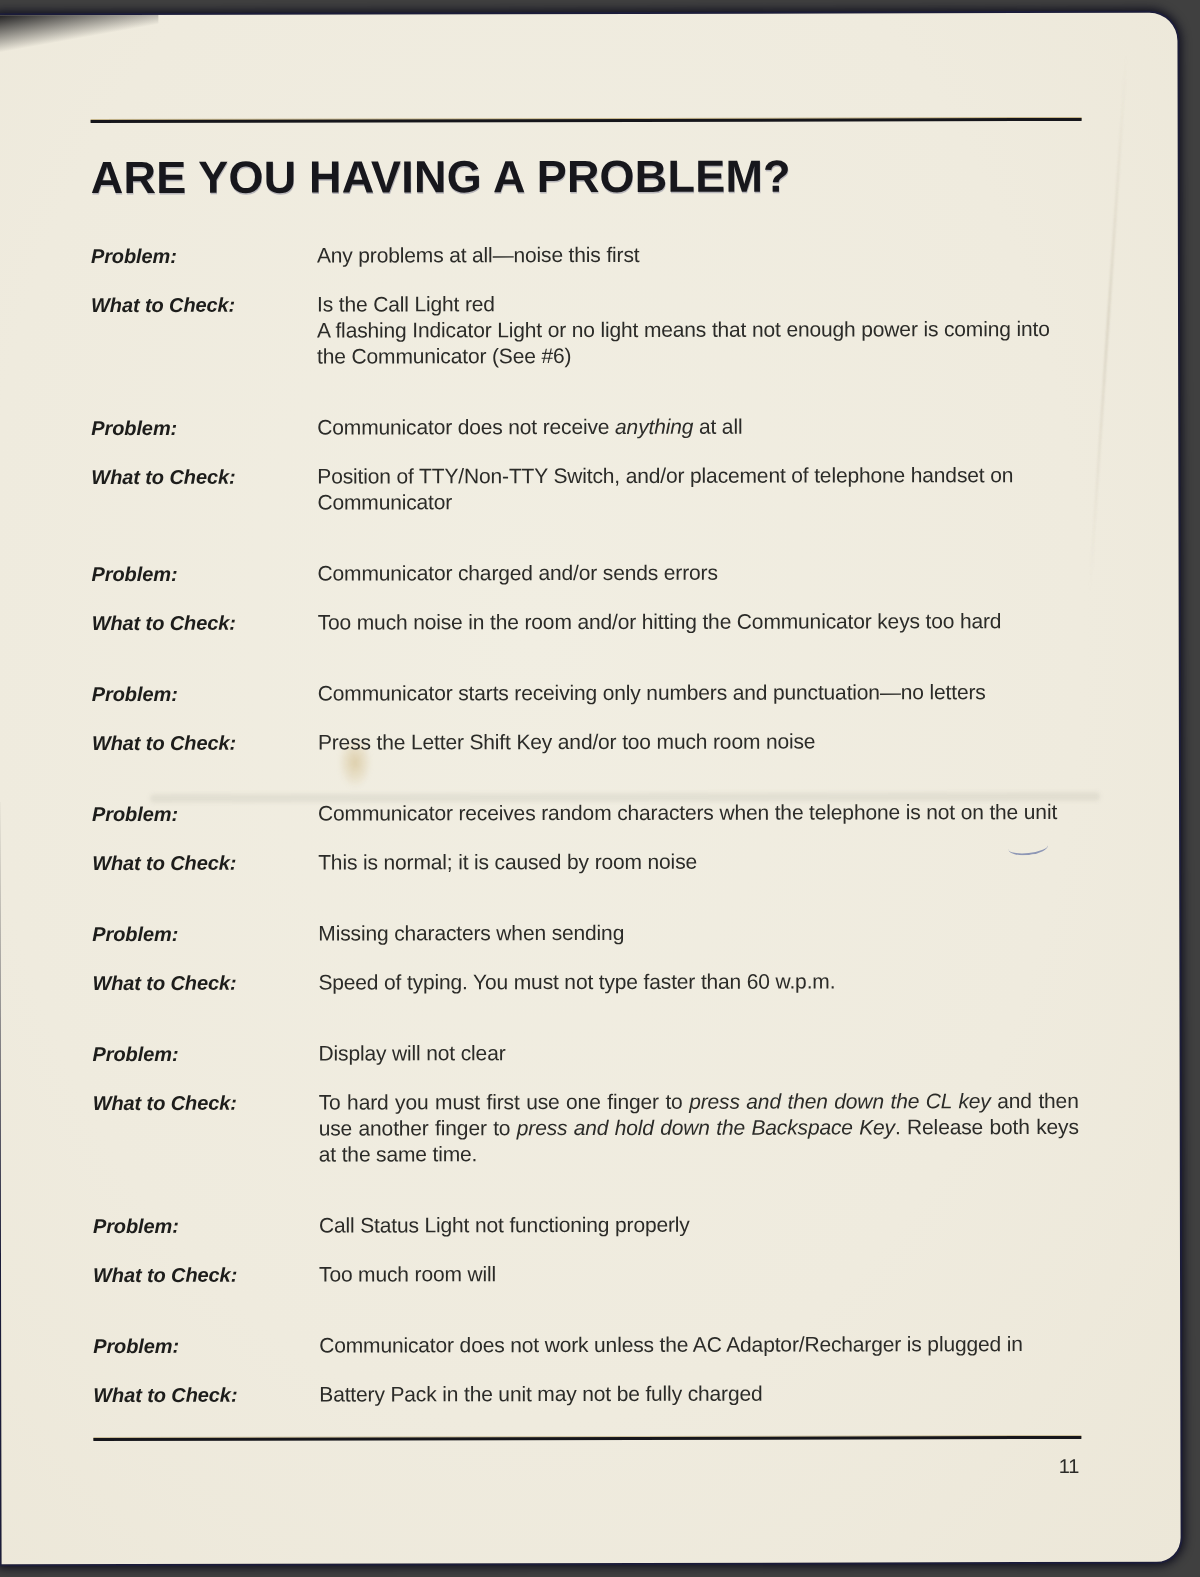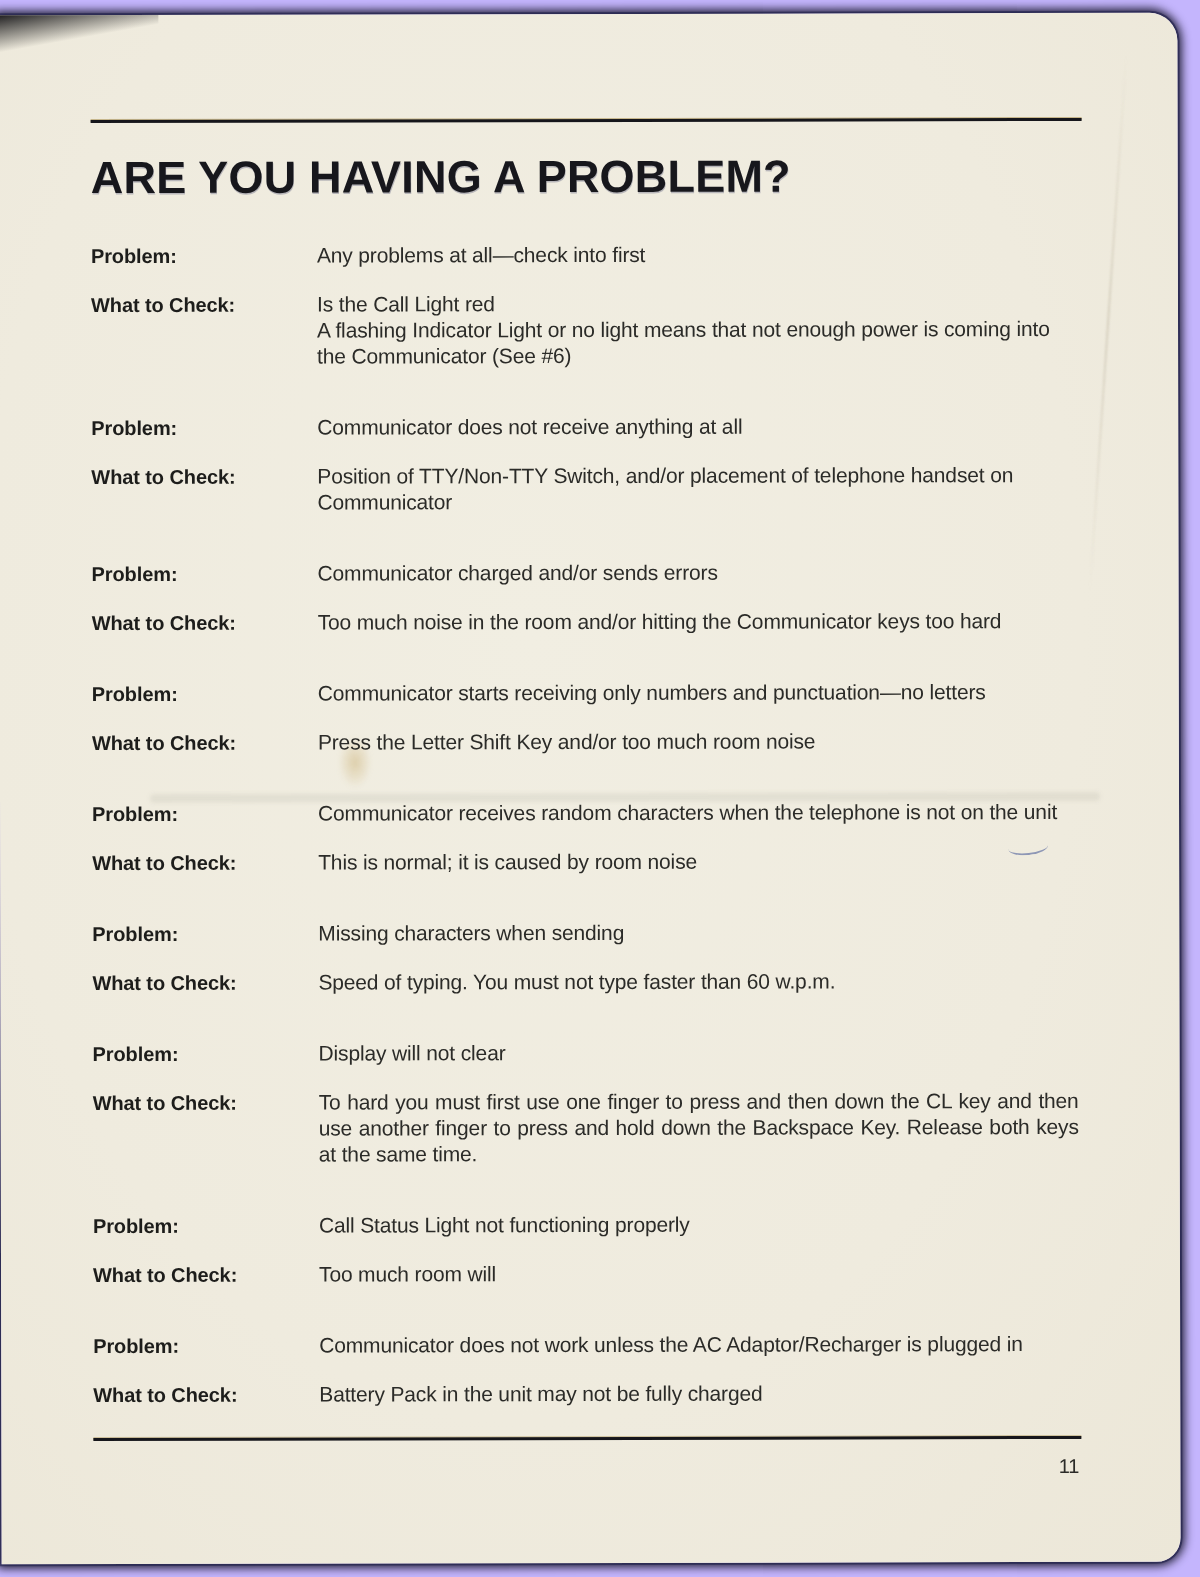--- a/index.html
+++ b/index.html
@@ -1,21 +1,21 @@
 <!DOCTYPE html>
 <html><head>
 <meta charset="utf-8">
 <style>
   html,body{margin:0;padding:0;}
   body{
     width:1200px;height:1577px;overflow:hidden;
     background:#0a0a0d;
     font-family:"Liberation Sans", sans-serif;
   }
-  .scan{position:relative;width:1200px;height:1577px;background:#c4b5fd;}
+  .scan{position:relative;width:1200px;height:1577px;background:#404040;}
   .page{
     position:absolute;left:0;top:14px;width:1179px;height:1549px;
     background:radial-gradient(ellipse at 45% 40%, #f1eee2 0%, #efebde 60%, #ece7d8 100%);
     border-radius:0 28px 24px 0;
     box-shadow:0 0 0 2px rgba(28,30,74,0.55), 0 0 10px 4px rgba(10,10,25,0.9);
     transform:rotate(-0.12deg);
   }
   .content{position:relative;padding:0 101px 0 92px;color:#2b2b28;}
   .rule{height:3px;background:#16161b;border:none;margin:0;}
   .rule-top{margin-top:105px;width:991px;box-shadow:0 -1px 0 rgba(150,120,40,0.45);}
@@ -27,25 +27,26 @@
     white-space:nowrap;
   }
   .qa-list{margin-top:40px;}
   .entry + .entry{margin-top:45px;}
   .row{display:flex;align-items:flex-start;}
   .row.check{margin-top:23px;}
   .label{
     width:226px;flex:0 0 226px;
     font-size:20px;font-weight:700;color:#1d1d1b;line-height:26px;
     letter-spacing:-0.1px;
+    font-style:italic;
   }
   .text{flex:1;font-size:21px;line-height:26px;letter-spacing:-0.15px;color:#2b2b28;}
   .text p{margin:0;}
   .justify p{text-align:justify;}
-  .it{}
+  .it{font-style:italic;}
   .page-number{
     margin-top:16px;text-align:right;font-size:20px;color:#2b2b28;
     padding-right:0;
   }
   
   .stain{
     position:absolute;left:338px;top:722px;width:34px;height:52px;border-radius:50%;
     background:radial-gradient(ellipse, rgba(186,150,70,0.35) 0%, rgba(186,150,70,0.0) 70%);
     filter:blur(2px);
   }
@@ -84,21 +85,21 @@
       <hr class="rule rule-top">
 
       <h1 class="title">ARE YOU HAVING A PROBLEM?</h1>
 
       <div class="qa-list">
 
         <section class="entry">
           <div class="row problem">
             <div class="label">Problem:</div>
             <div class="text">
-                <p><span>Any problems at all—check into first</span></p>
+                <p><span>Any problems at all—noise this first</span></p>
               </div>
           </div>
           <div class="row check">
             <div class="label">What to Check:</div>
             <div class="text">
                 <p><span>Is the Call Light red</span></p>
                 <p><span>A flashing Indicator Light or no light means that not enough power is coming into the Communicator (See #6)</span></p>
               </div>
           </div>
         </section>

